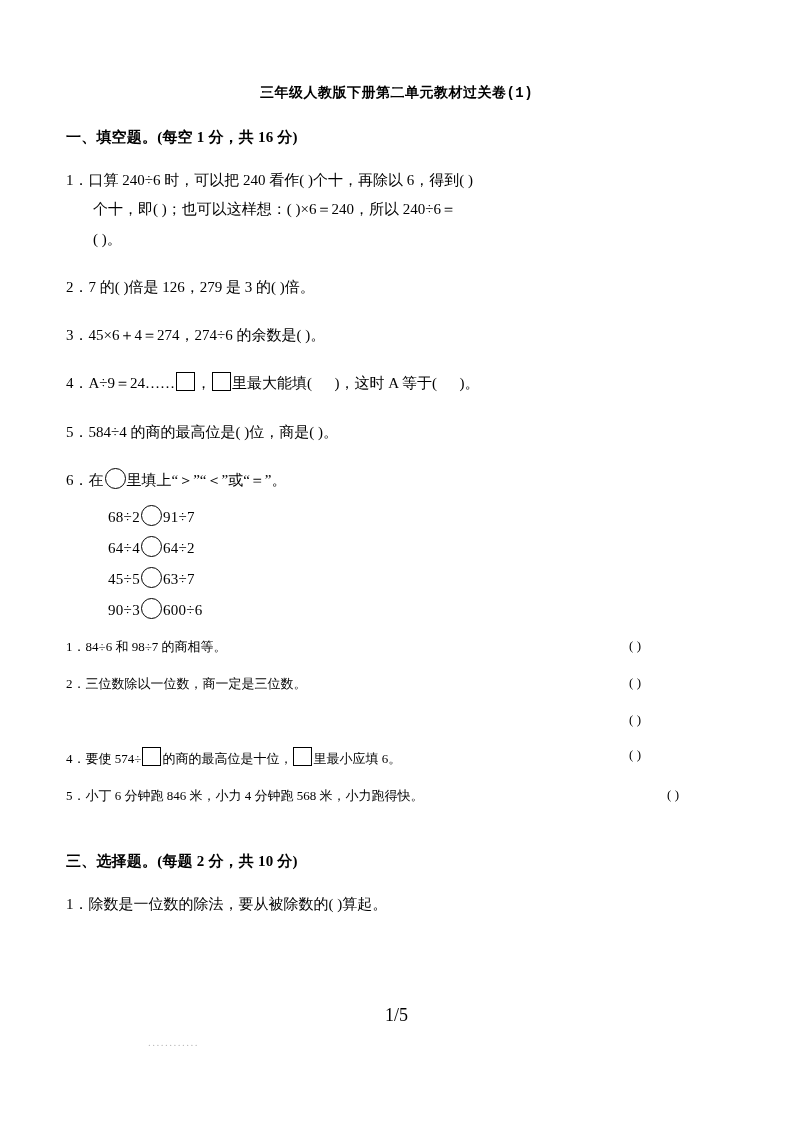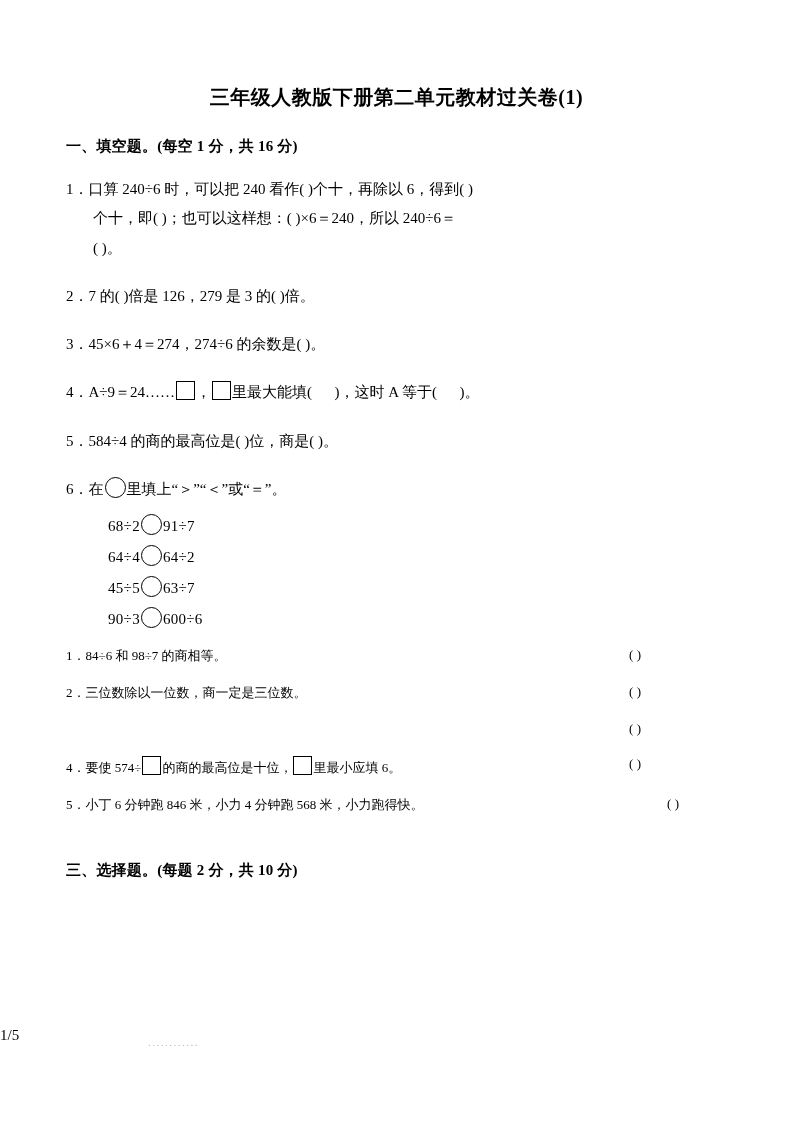--- a/index.html
+++ b/index.html
@@ -17,23 +17,23 @@
   }
   .page {
     position: relative;
     width: 793px;
     height: 1122px;
     box-sizing: border-box;
     padding: 62px 66px 0 66px;
   }
   .title {
     text-align: center;
-    font-family: Liberation Serif, serif;
+    font-family: Liberation Mono, monospace;
     font-weight: bold;
-    font-size: 20px;
+    font-size: 14px;
     letter-spacing: 0.5px;
     margin: 22px 0 0 0;
     padding: 0;
   }
   .section-head {
     font-weight: bold;
     font-size: 15px;
     margin: 26px 0 0 0;
     letter-spacing: 0.2px;
   }
@@ -85,22 +85,23 @@
     padding-left: 30px;
     display: flex;
   }
   .choices .c1 { width: 180px; }
   .choices .c2 { width: 168px; }
   .choices .c3 { width: 160px; }
   .footer {
     position: absolute;
     left: 0;
     right: 0;
-    bottom: 78px;
-    font-size: 15px;
+    bottom: 96px;
+    text-align: center;
+    font-size: 18px;
   }
   .dots {
     position: absolute;
     left: 148px;
     bottom: 74px;
     font-size: 11px;
     color: #b8b8b8;
     letter-spacing: 1.5px;
   }
 </style>
@@ -171,18 +172,19 @@
   </div>
 
   <div class="judge-row">
     <span class="txt">5．小丁 6 分钟跑 846 米，小力 4 分钟跑 568 米，小力跑得快。</span>
     <span class="sp"></span>
     <span class="ans narrow">(        )</span>
   </div>
 
   <div class="section-head" style="margin-top:47px">三、选择题。(每题 2 分，共 10 分)</div>
 
+  <div class="q">1．除数是一位数的除法，要从被除数的(        )算起。</div>
 
 
   <div class="dots">............</div>
   <div class="footer">1/5</div>
 
 </div>
 
 </body></html>

